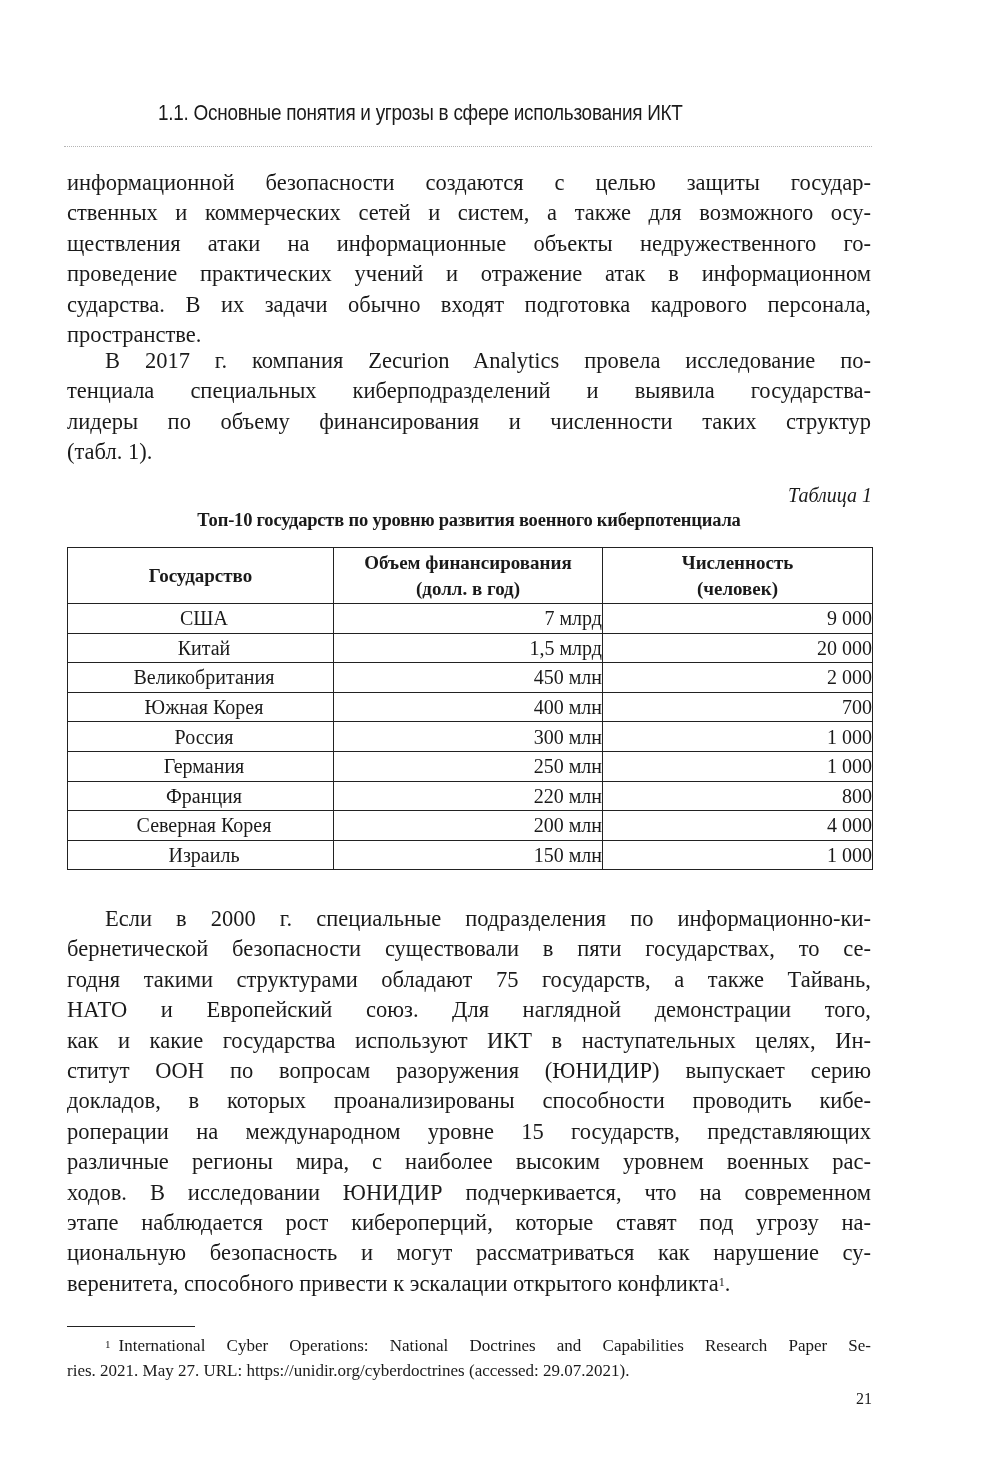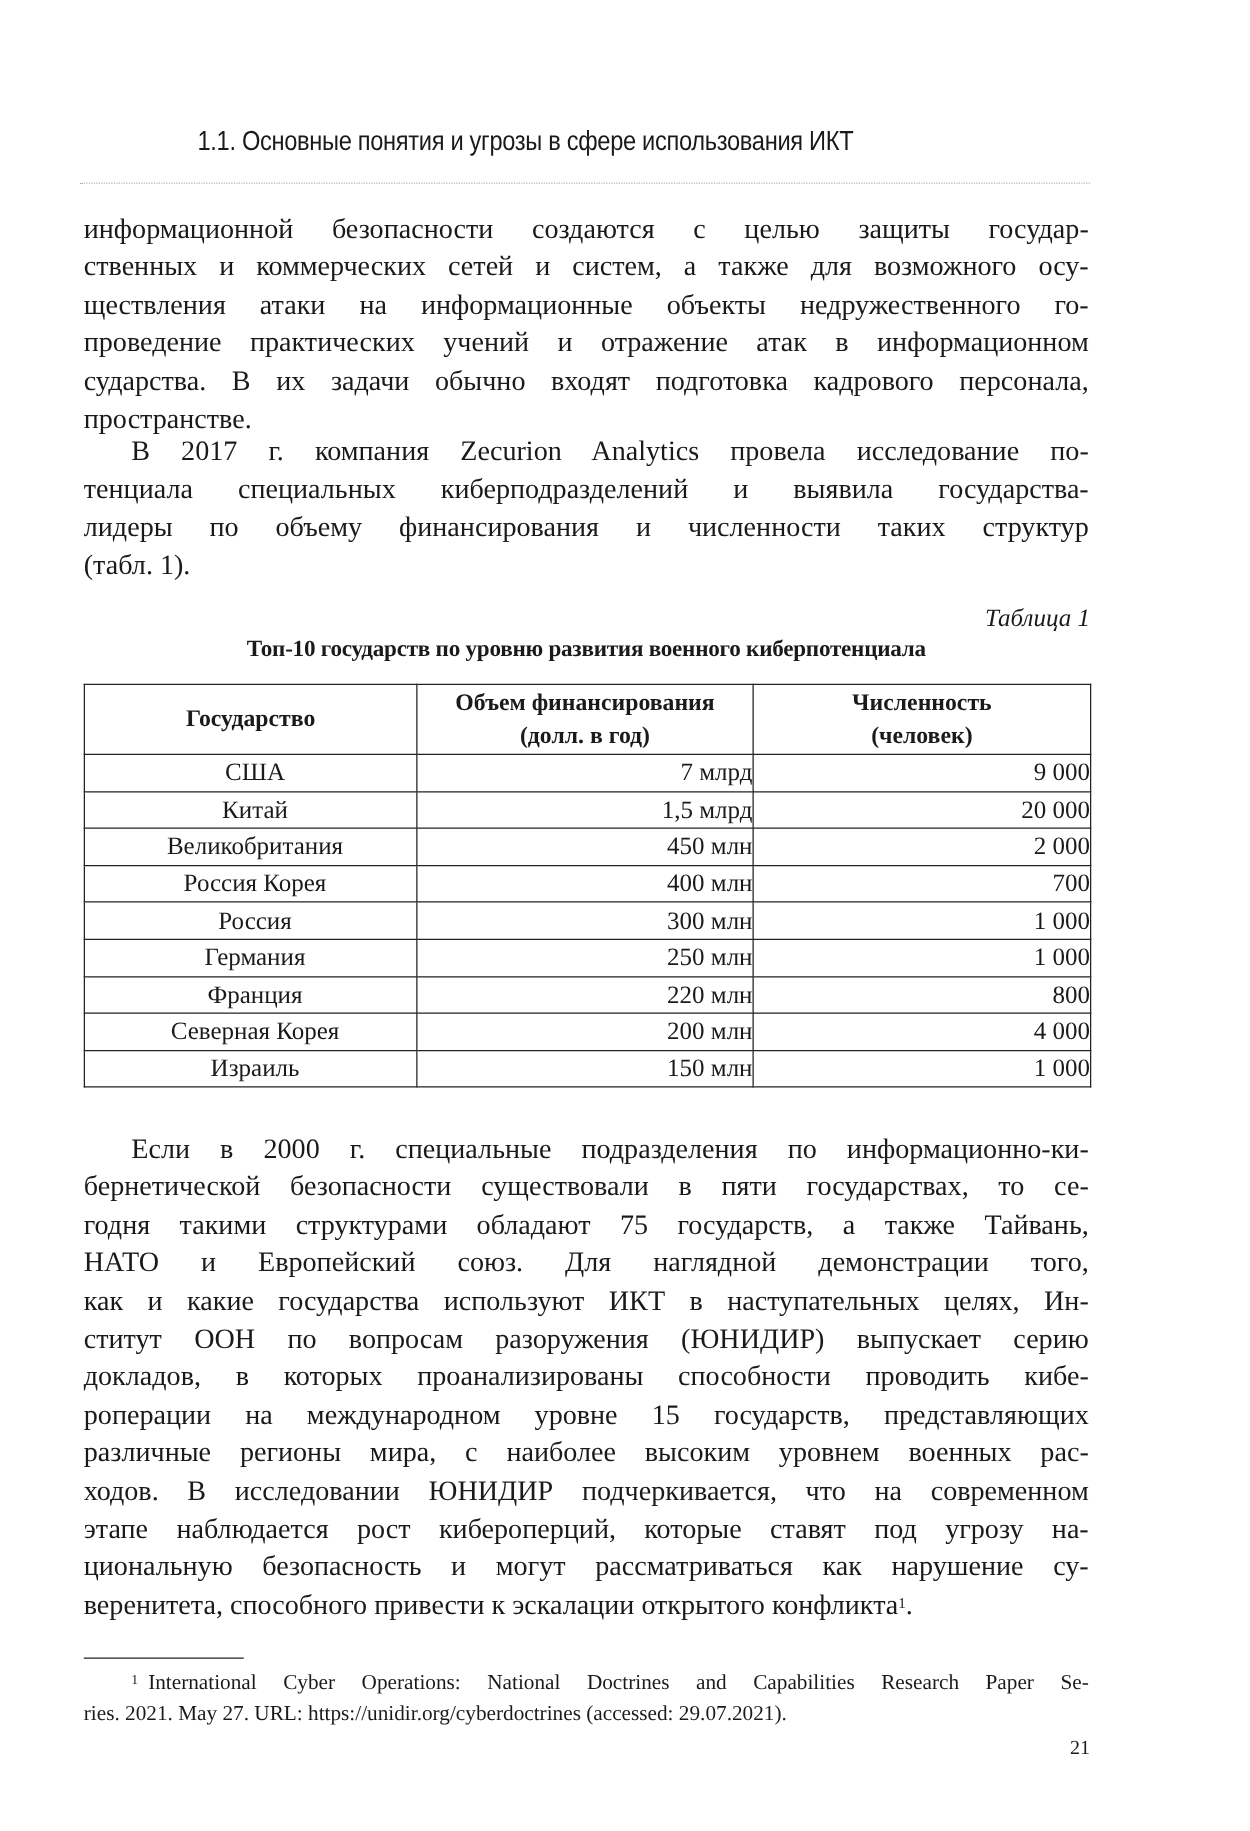--- a/index.html
+++ b/index.html
@@ -129,21 +129,21 @@
       <td class="c-country">Китай</td>
       <td class="c-fund">1,5 млрд</td>
       <td class="c-staff">20 000</td>
     </tr>
     <tr>
       <td class="c-country">Великобритания</td>
       <td class="c-fund">450 млн</td>
       <td class="c-staff">2 000</td>
     </tr>
     <tr>
-      <td class="c-country">Россия Корея</td>
+      <td class="c-country">Южная Корея</td>
       <td class="c-fund">400 млн</td>
       <td class="c-staff">700</td>
     </tr>
     <tr>
       <td class="c-country">Россия</td>
       <td class="c-fund">300 млн</td>
       <td class="c-staff">1 000</td>
     </tr>
     <tr>
       <td class="c-country">Германия</td>

